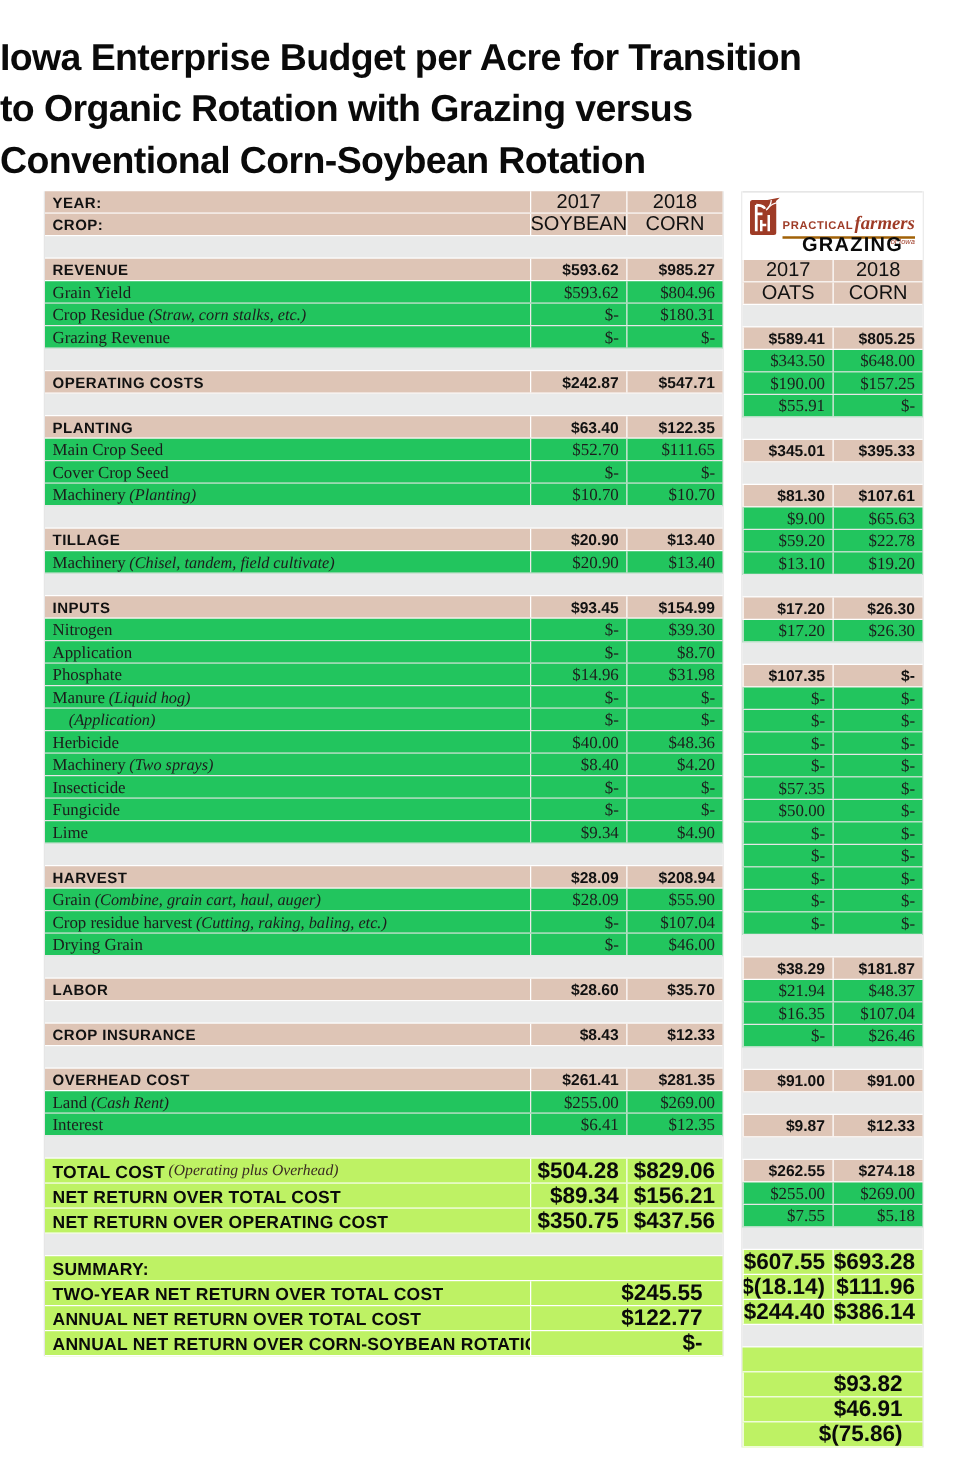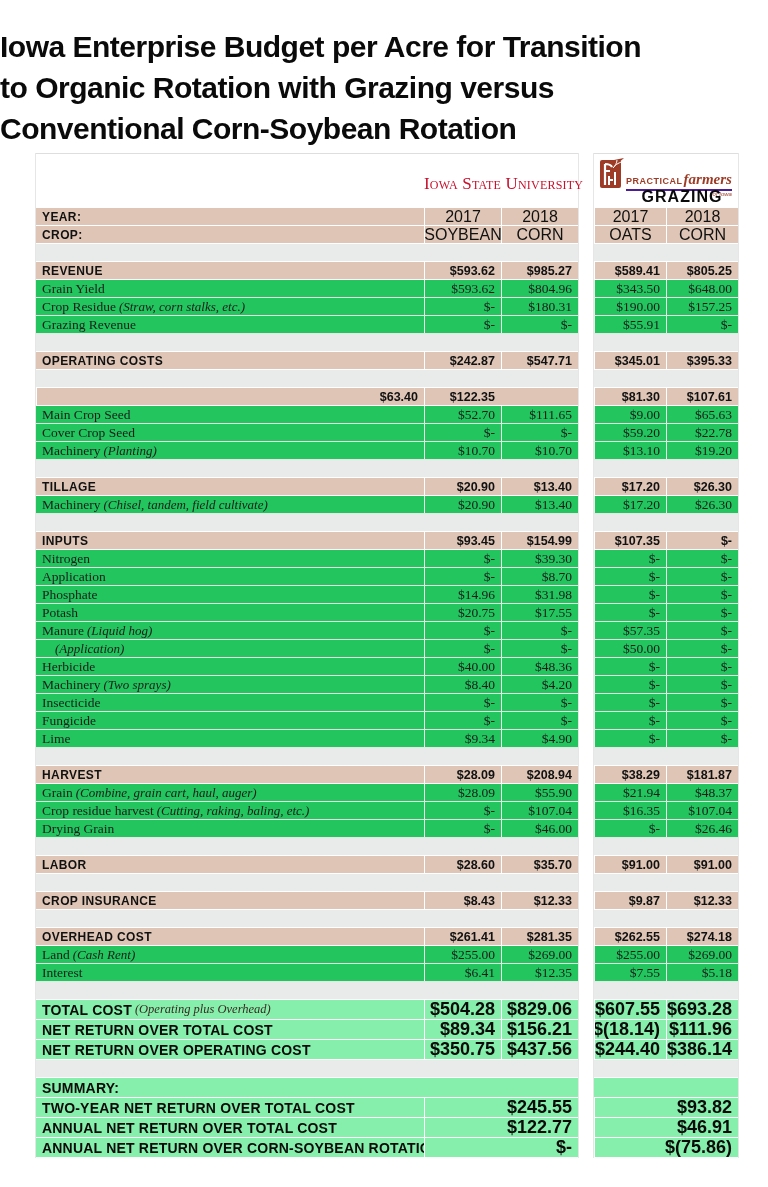--- a/index.html
+++ b/index.html
@@ -20,36 +20,36 @@
   .t-right{width:144px;}
 
   
   .isu{
     position:absolute;left:388px;width:154px;top:20px;text-align:center;
     font-family:"Liberation Serif","DejaVu Serif",serif;font-variant:small-caps;
     font-size:17px;letter-spacing:0.2px;color:#C8102E;white-space:nowrap;
   }
   
   .pfi{position:absolute;left:0;top:4px;width:144px;display:flex;justify-content:center;align-items:flex-start;gap:2px;}
-  .pfi-text{display:inline-block;border-bottom:2px solid #4c1d95;padding-bottom:1px;margin-top:12px;position:relative;}
+  .pfi-text{display:inline-block;border-bottom:2px solid #a16207;padding-bottom:1px;margin-top:12px;position:relative;}
   .pfi-practical{font-weight:700;font-size:9px;letter-spacing:.5px;color:#9E3B26;}
   .pfi-farmers{font-family:"Liberation Serif","DejaVu Serif",serif;font-style:italic;font-weight:700;font-size:15px;color:#9E3B26;margin-left:1px;}
   .pfi-ofiowa{position:absolute;right:0;bottom:-8px;font-size:6px;color:#9E3B26;font-style:italic;}
   .grazing{position:absolute;left:16px;bottom:2px;width:144px;text-align:center;font-weight:700;font-size:16px;letter-spacing:1px;color:#0a0a0a;}
 
   
   .trow{display:grid;height:18px;box-sizing:border-box;border-bottom:1px solid #ffffff;}
   .trow.gL{grid-template-columns:388px 77px 77px;}
   .trow.gR{grid-template-columns:72px 72px;}
   .trow.gL.sum{grid-template-columns:388px 154px;}
   .trow.gL.one{grid-template-columns:542px;}
   .trow.gR.one{grid-template-columns:144px;}
 
   .r-year,.r-crop,.r-section{background:#DEC5B6;}
-  .r-total,.r-summary,.r-sumhdr{background:#86efac;height:20px;}
+  .r-total,.r-summary,.r-sumhdr{background:#bef264;height:20px;}
   .r-data{background:#22c55e;border-bottom:1px solid #e6e6e6;}
   .r-spacer{background:#E9EAEA;}
 
   .c{display:flex;align-items:center;overflow:hidden;white-space:nowrap;box-sizing:border-box;}
   .lab{padding-left:6px;justify-content:flex-start;}
   .val{justify-content:flex-end;padding-right:6px;}
   .ctr{justify-content:center;padding-right:0;}
   .r-data .val,.r-data .lab + .val{border-left:1px solid #eceaea;}
   .r-year .val,.r-crop .val,.r-section .val,.r-total .val,.r-summary .mval{border-left:1px solid #ffffff;}
 
@@ -57,36 +57,33 @@
   .r-year .val,.r-crop .val{font-weight:400;font-size:16px;}
   .r-section .val{font-weight:700;font-size:12.5px;}
 
   .r-data .lbl,.r-data .val{font-family:"Liberation Serif","DejaVu Serif",serif;font-size:13.5px;font-weight:400;color:#1c1c1c;}
   .note{font-family:"Liberation Serif","DejaVu Serif",serif;font-style:italic;font-size:13px;color:#1c1c1c;margin-left:3px;}
   .ind{padding-left:16px;}
 
   .r-total .lbl,.r-summary .lbl,.r-sumhdr .lbl{font-weight:700;font-size:14px;letter-spacing:.2px;color:#0a0a0a;}
   .r-total .val,.r-summary .mval .v{font-weight:700;font-size:18px;color:#0a0a0a;}
   .r-total .note{font-size:12.5px;color:#3a2a22;}
-  .mval{justify-content:flex-end;padding-right:6px;font-weight:700;font-size:14.5px;}
+  .mval{justify-content:flex-end;padding-right:16px;font-weight:700;font-size:14.5px;}
 </style>
 </head>
 <body>
 
 <div class="title">
   <div>Iowa Enterprise Budget per Acre for Transition</div>
   <div>to Organic Rotation with Grazing versus</div>
   <div>Conventional Corn-Soybean Rotation</div>
 </div>
 
 <div class="tables">
   <div class="t-block t-left">
-    <div class="thead">
-      <div class="isu">Iowa State University</div>
-    </div>
     <div id="left-rows">
         <div class="trow gL r-year">
           <div class="c lab">
             <div class="lbl">YEAR:</div>
           </div>
           <div class="c val ctr">2017</div>
           <div class="c val ctr">2018</div>
         </div>
         <div class="trow gL r-crop">
           <div class="c lab">
@@ -128,20 +125,23 @@
         <div class="trow gL r-spacer one"></div>
         <div class="trow gL r-section">
           <div class="c lab">
             <div class="lbl">OPERATING COSTS</div>
           </div>
           <div class="c val">$242.87</div>
           <div class="c val">$547.71</div>
         </div>
         <div class="trow gL r-spacer one"></div>
         <div class="trow gL r-section">
+          <div class="c lab">
+            <div class="lbl">PLANTING</div>
+          </div>
           <div class="c val">$63.40</div>
           <div class="c val">$122.35</div>
         </div>
         <div class="trow gL r-data">
           <div class="c lab">
             <div class="lbl">Main Crop Seed</div>
           </div>
           <div class="c val">$52.70</div>
           <div class="c val">$111.65</div>
         </div>
@@ -197,27 +197,20 @@
           </div>
           <div class="c val">$-</div>
           <div class="c val">$8.70</div>
         </div>
         <div class="trow gL r-data">
           <div class="c lab">
             <div class="lbl">Phosphate</div>
           </div>
           <div class="c val">$14.96</div>
           <div class="c val">$31.98</div>
-        </div>
-        <div class="trow gL r-data">
-          <div class="c lab">
-            <div class="lbl">Potash</div>
-          </div>
-          <div class="c val">$20.75</div>
-          <div class="c val">$17.55</div>
         </div>
         <div class="trow gL r-data">
           <div class="c lab">
             <div class="lbl">Manure</div>
             <div class="note">(Liquid hog)</div>
           </div>
           <div class="c val">$-</div>
           <div class="c val">$-</div>
         </div>
         <div class="trow gL r-data">

